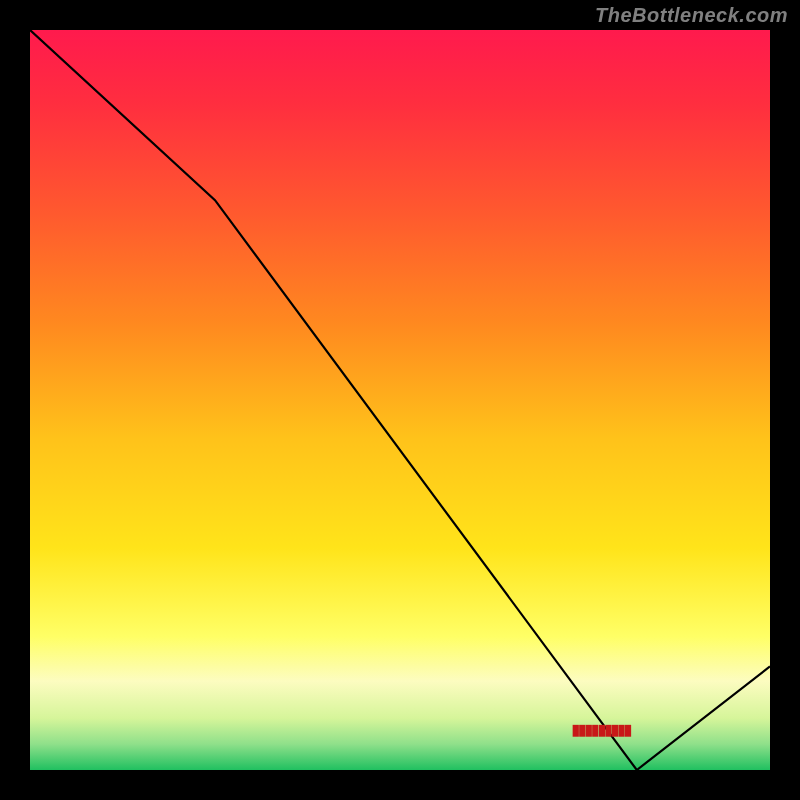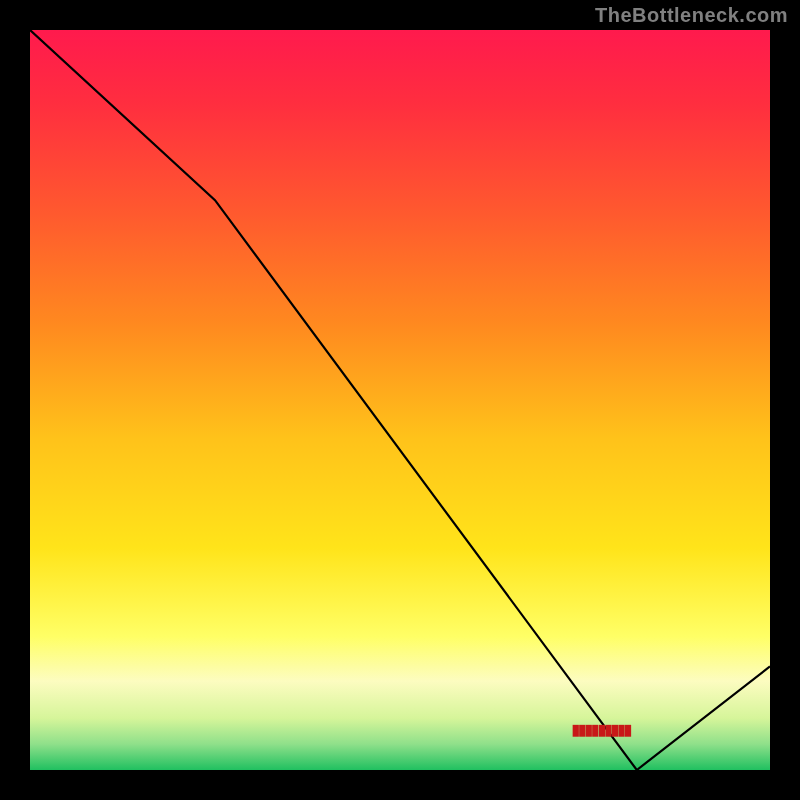--- a/index.html
+++ b/index.html
@@ -9,20 +9,21 @@
     height: 800px;
     background: #000;
     overflow: hidden;
     font-family: Arial, Helvetica, sans-serif;
   }
   .wrap {
     position: relative;
     width: 800px;
     height: 800px;
     background: #000;
+    font-style: italic;
   }
   .attrib {
     position: absolute;
     top: 4px;
     right: 12px;
     color: #808080;
     font-size: 20px;
     font-weight: 600;
     letter-spacing: 0.5px;
     font-family: "Segoe UI", Arial, sans-serif;

